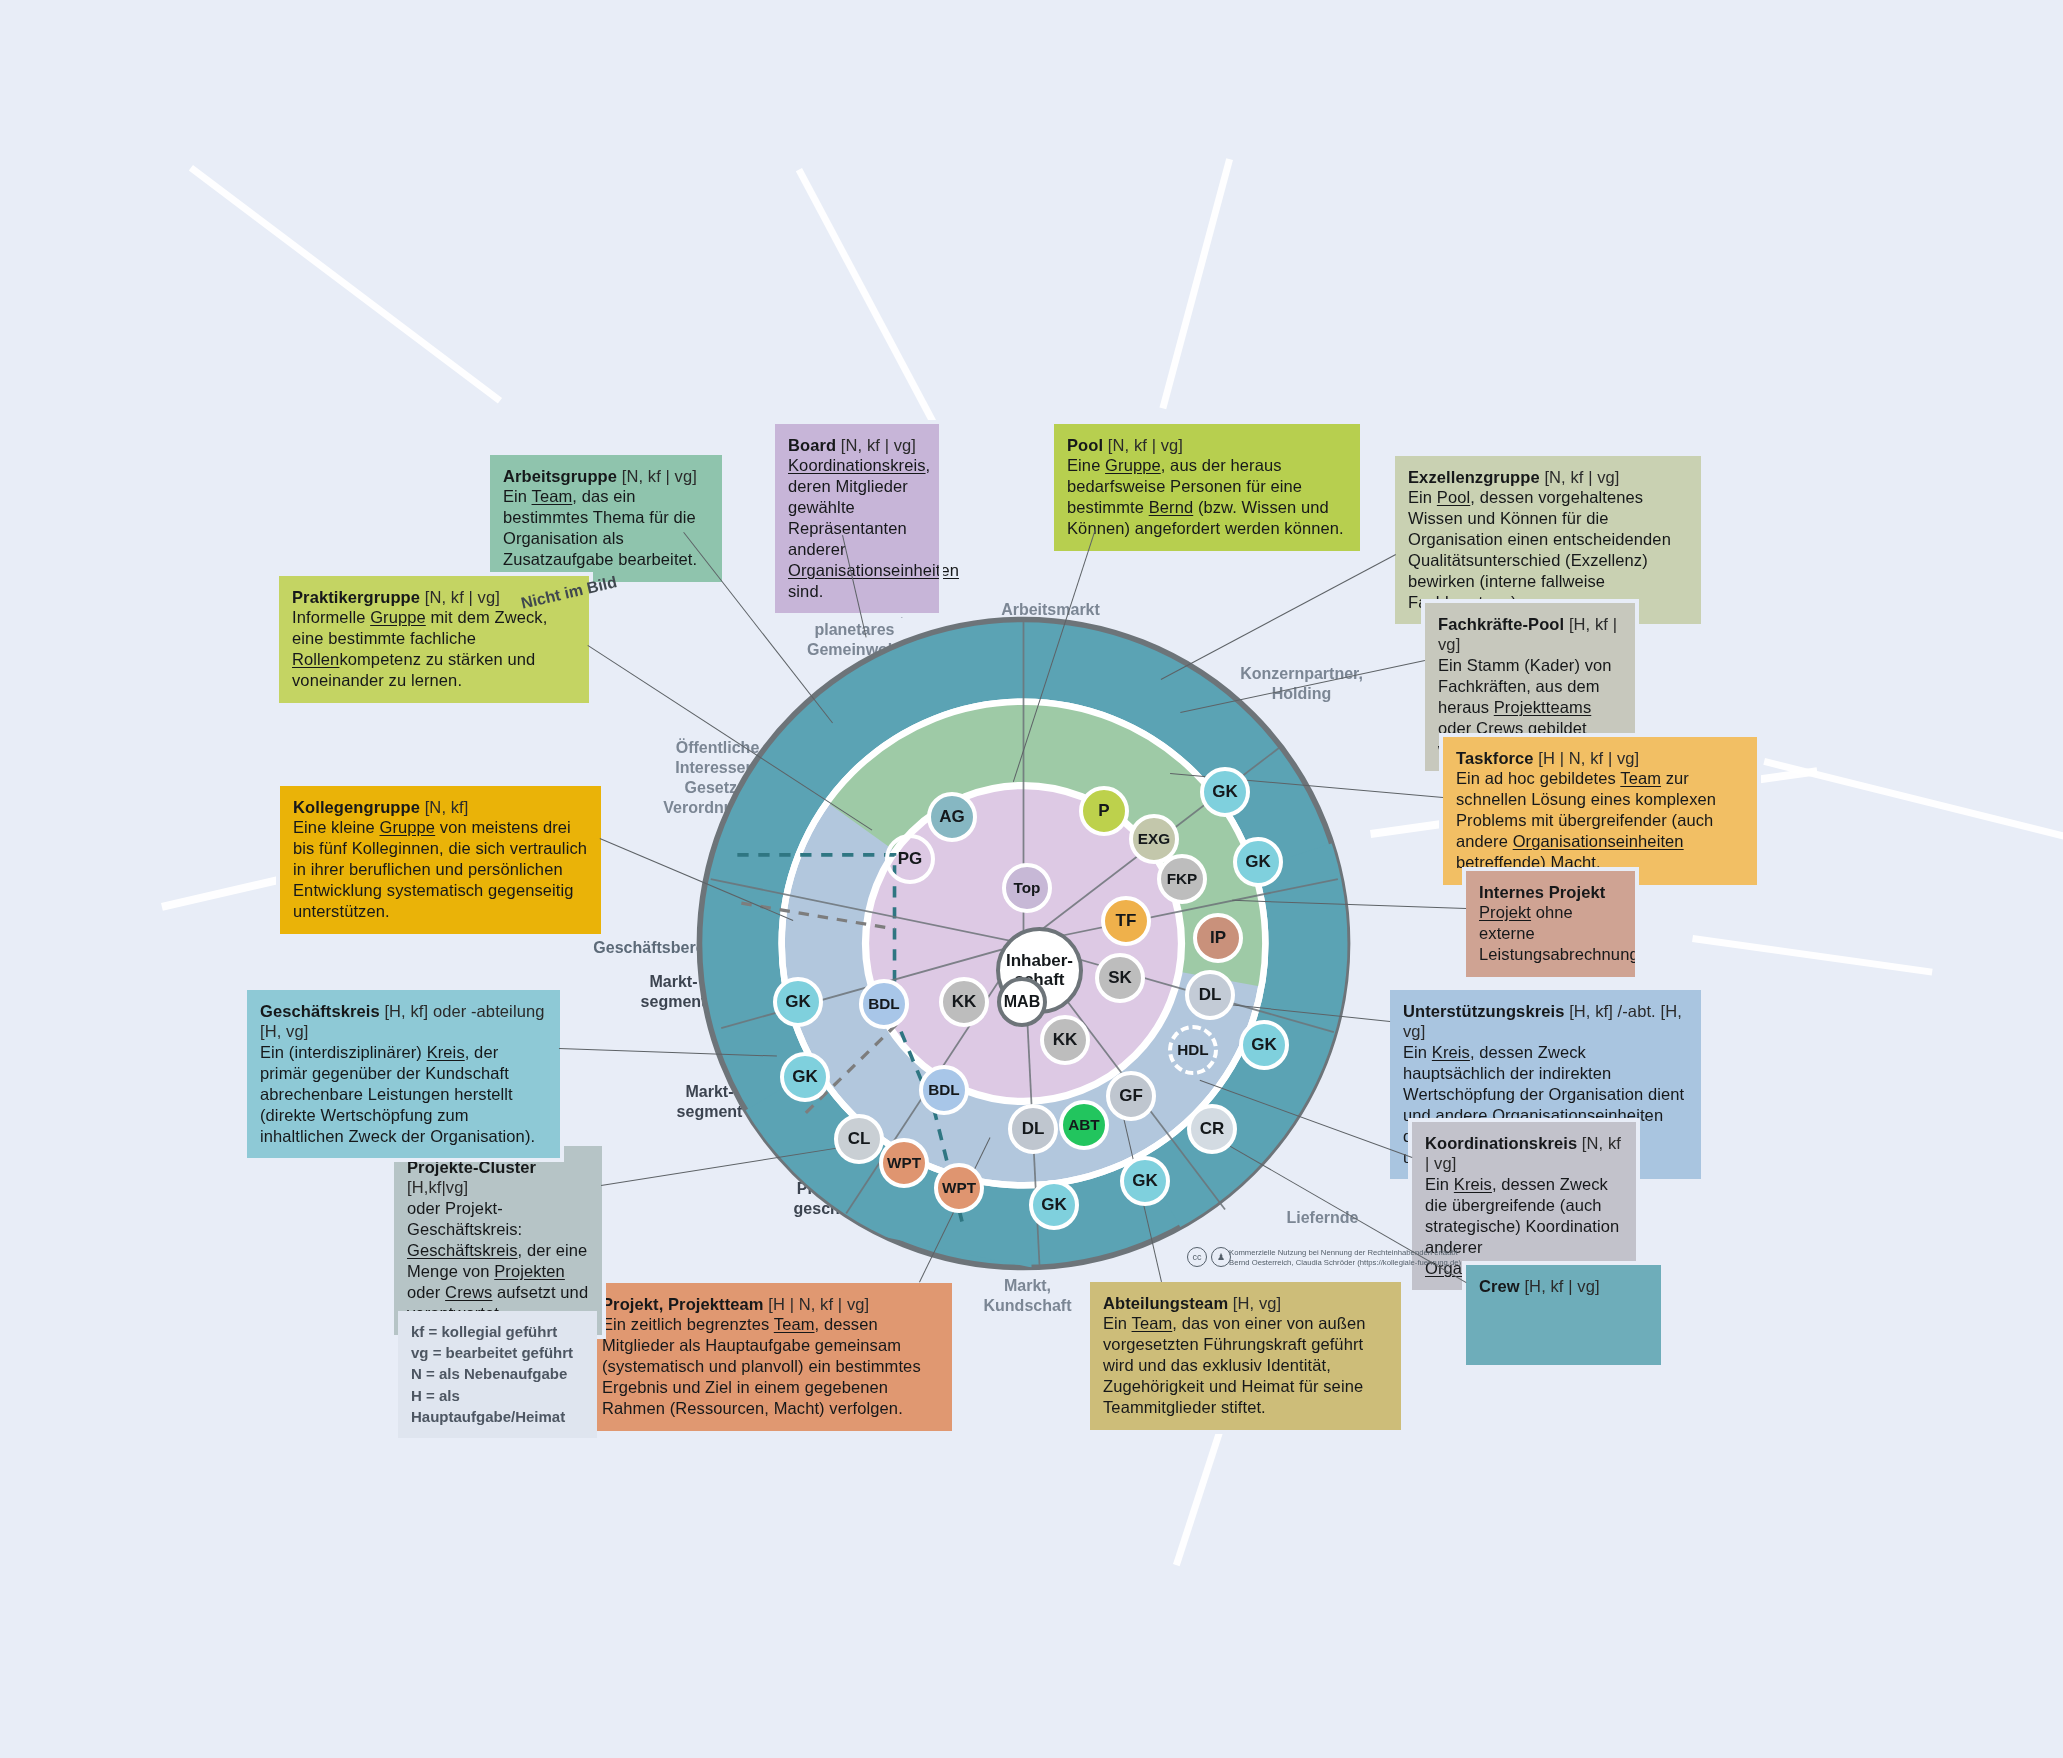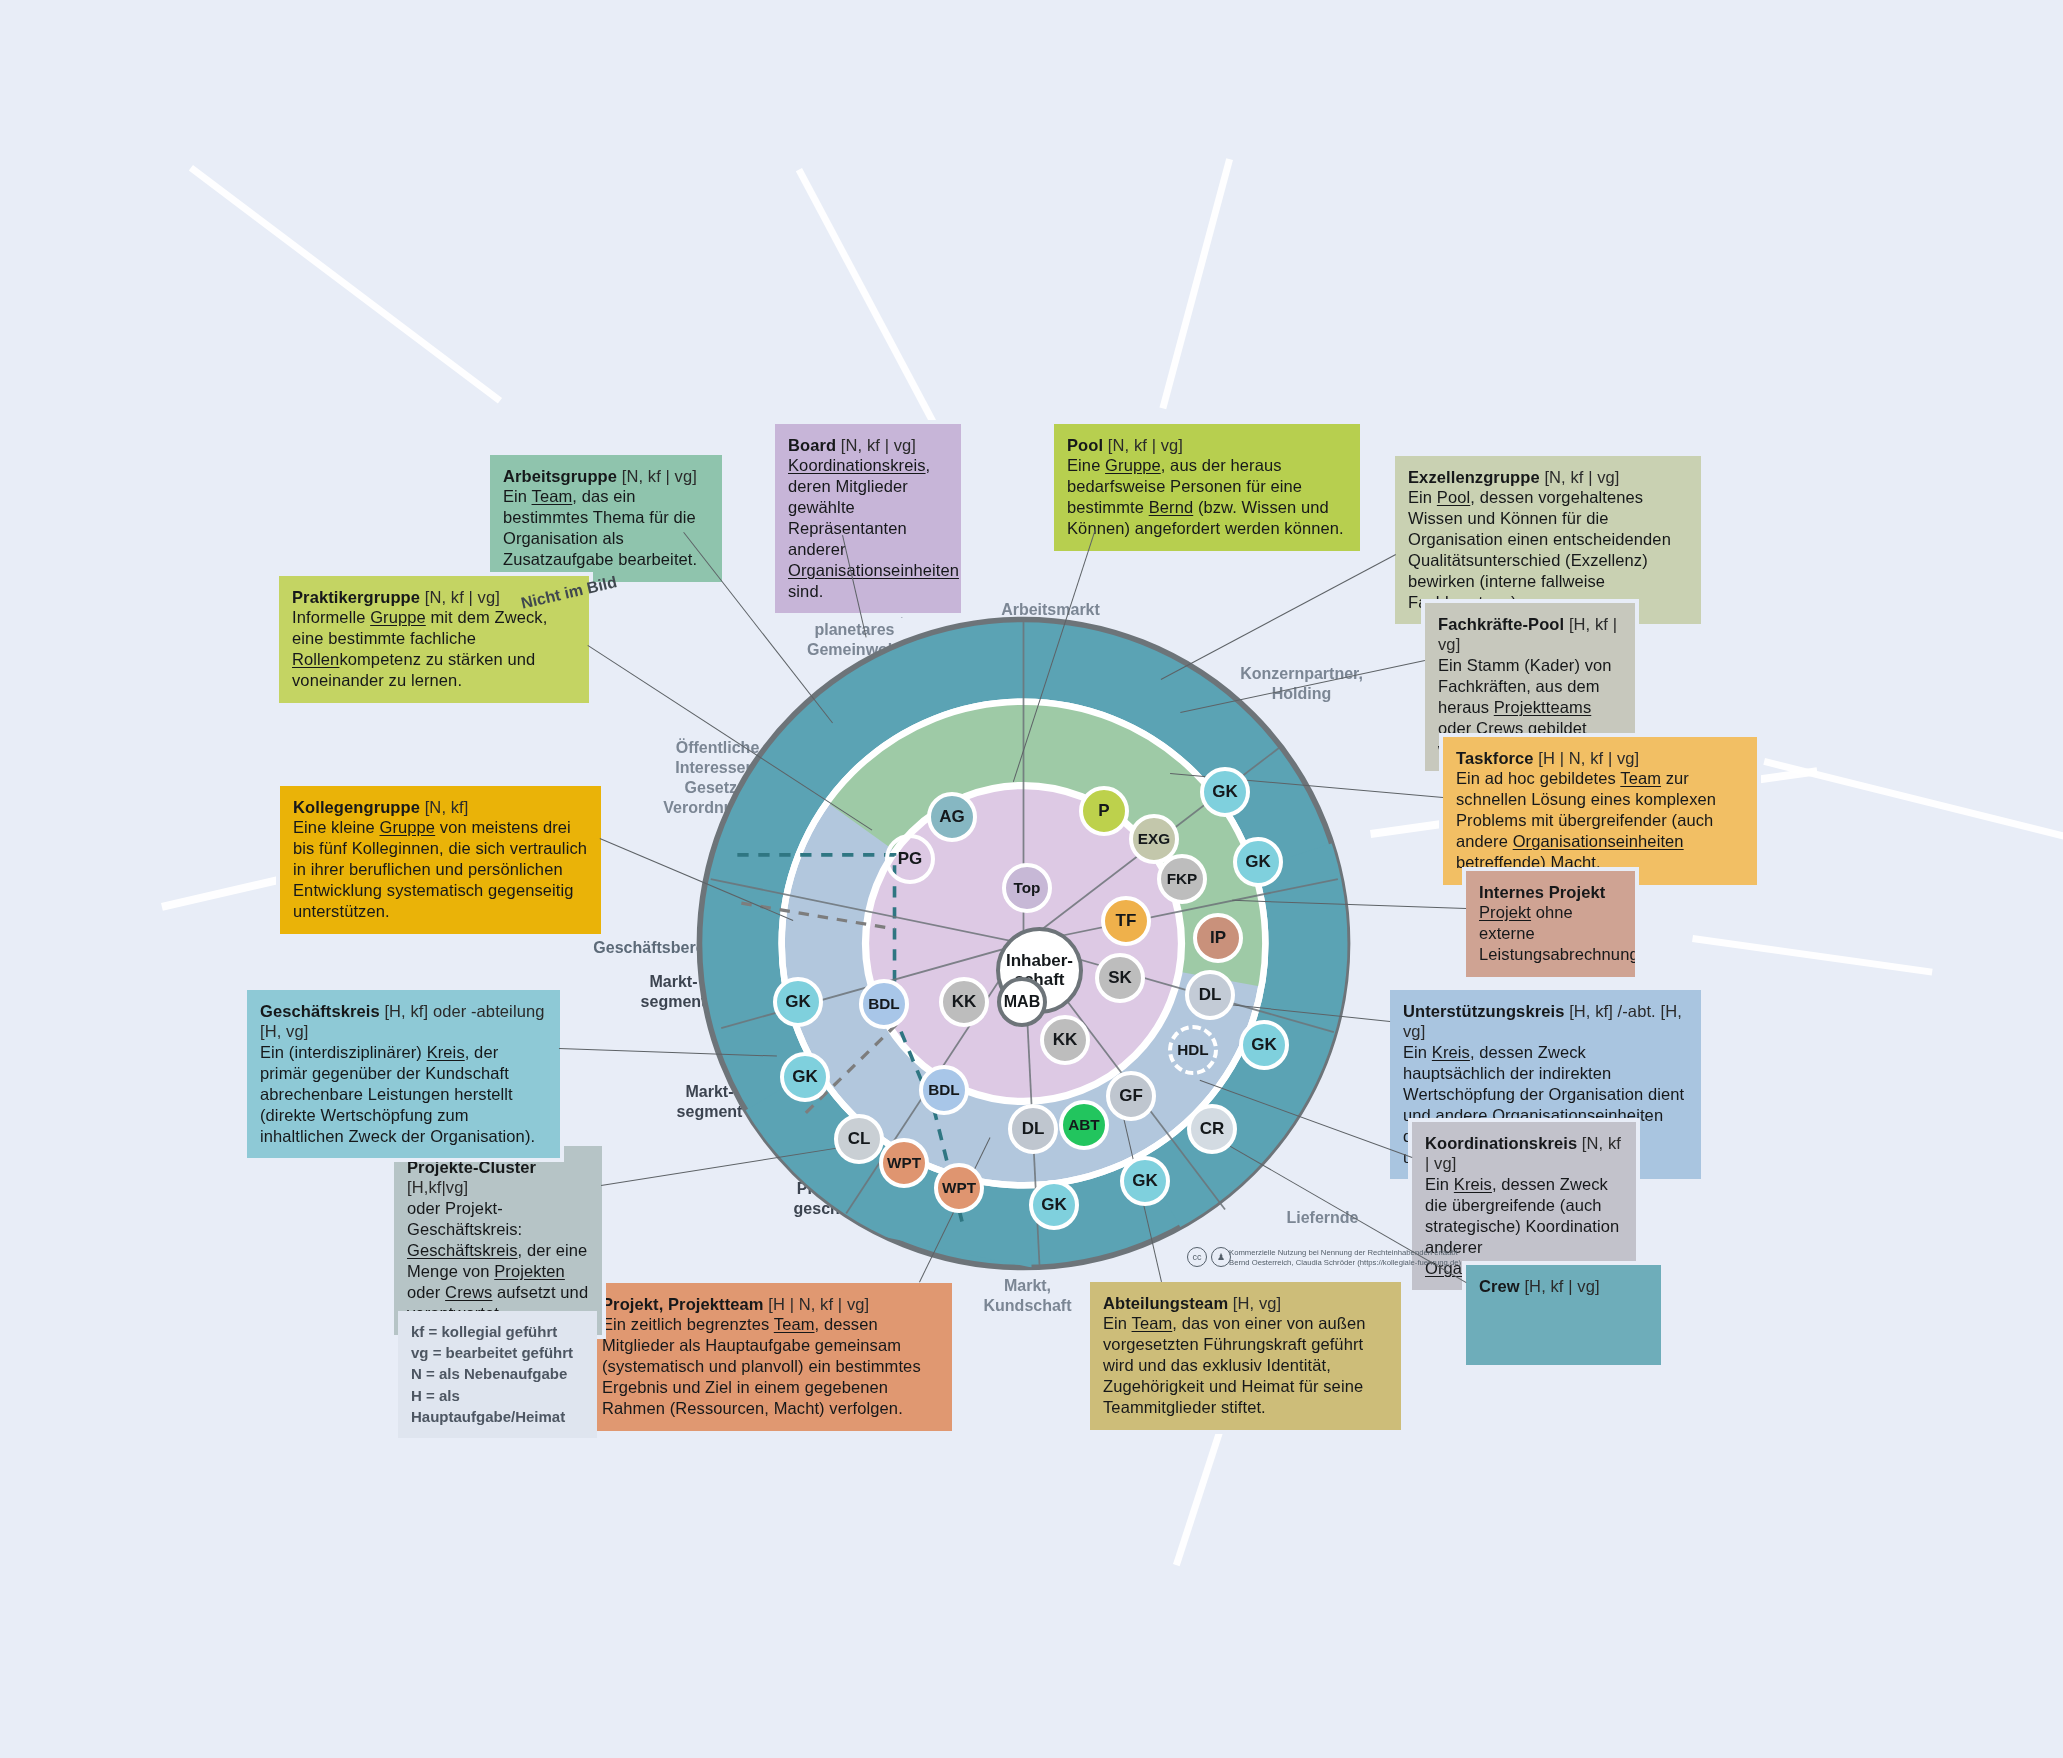--- a/index.html
+++ b/index.html
@@ -284,21 +284,21 @@
   </div>
   <div class="center-node" style="left:997px;top:977px;width:50px;height:50px;font-size:16px;z-index:10;">
     <span>MAB</span>
   </div>
 
   <div id="boxes">
       <div class="box" style="left: 490px; top: 455px; width: 232px; min-height: 76px; background: rgb(143, 196, 173);">
         <div><b>Arbeitsgruppe</b> <span class="mut"> [N, kf | vg]</span></div>
         <div>Ein <span class="u">Team</span>, das ein bestimmtes Thema für die Organisation als Zusatzaufgabe bearbeitet.</div>
       </div>
-      <div class="box" style="left: 775px; top: 424px; width: 186px; min-height: 108px; background: rgb(199, 181, 216);">
+      <div class="box" style="left: 775px; top: 424px; width: 164px; min-height: 108px; background: rgb(199, 181, 216);">
         <div><b>Board</b> <span class="mut"> [N, kf | vg]</span></div>
         <div><span class="u">Koordinationskreis</span>, deren Mitglieder gewählte Repräsentanten anderer <span class="u">Organisationseinheiten</span> sind.</div>
       </div>
       <div class="box" style="left: 1054px; top: 424px; width: 306px; min-height: 103px; background: rgb(183, 207, 79);">
         <div><b>Pool</b> <span class="mut"> [N, kf | vg]</span></div>
         <div>Eine <span class="u">Gruppe</span>, aus der heraus bedarfsweise Personen für eine bestimmte <span class="u">Bernd</span> (bzw. Wissen und Können) angefordert werden können.</div>
       </div>
       <div class="box" style="left: 1395px; top: 456px; width: 306px; min-height: 97px; background: rgb(201, 209, 178);">
         <div><b>Exzellenzgruppe</b> <span class="mut"> [N, kf | vg]</span></div>
         <div>Ein <span class="u">Pool</span>, dessen vorgehaltenes Wissen und Können für die Organisation einen entscheidenden Qualitätsunterschied (Exzellenz) bewirken (interne fallweise Fachberatung).</div>

